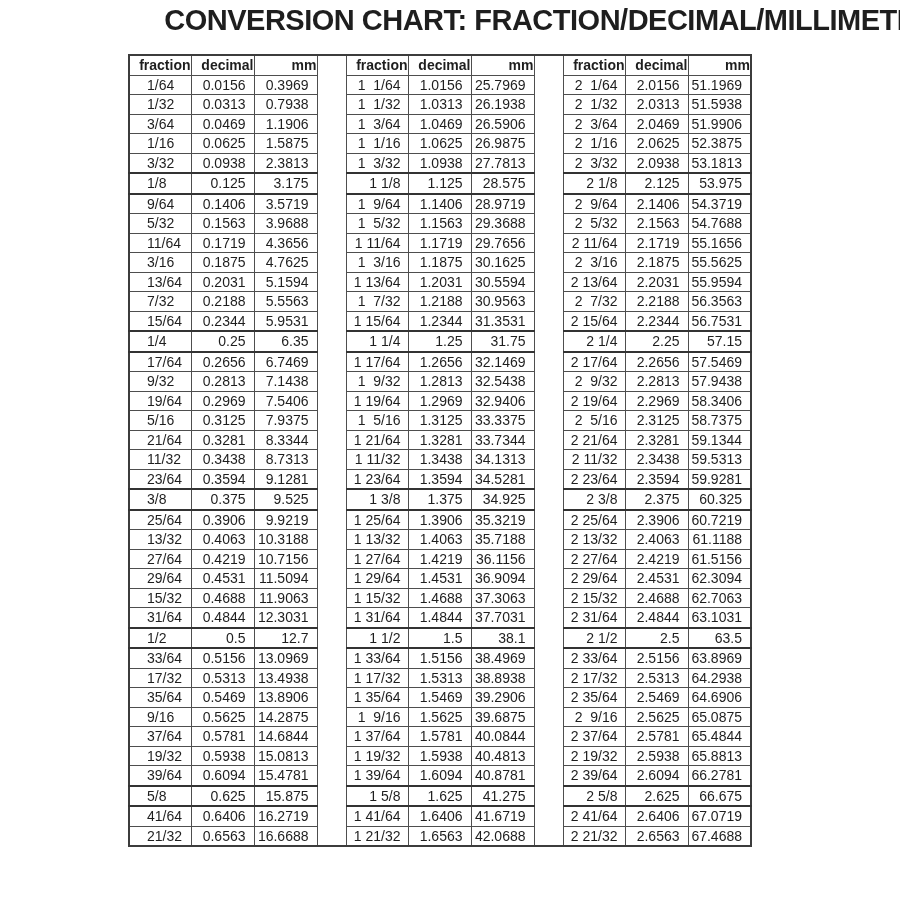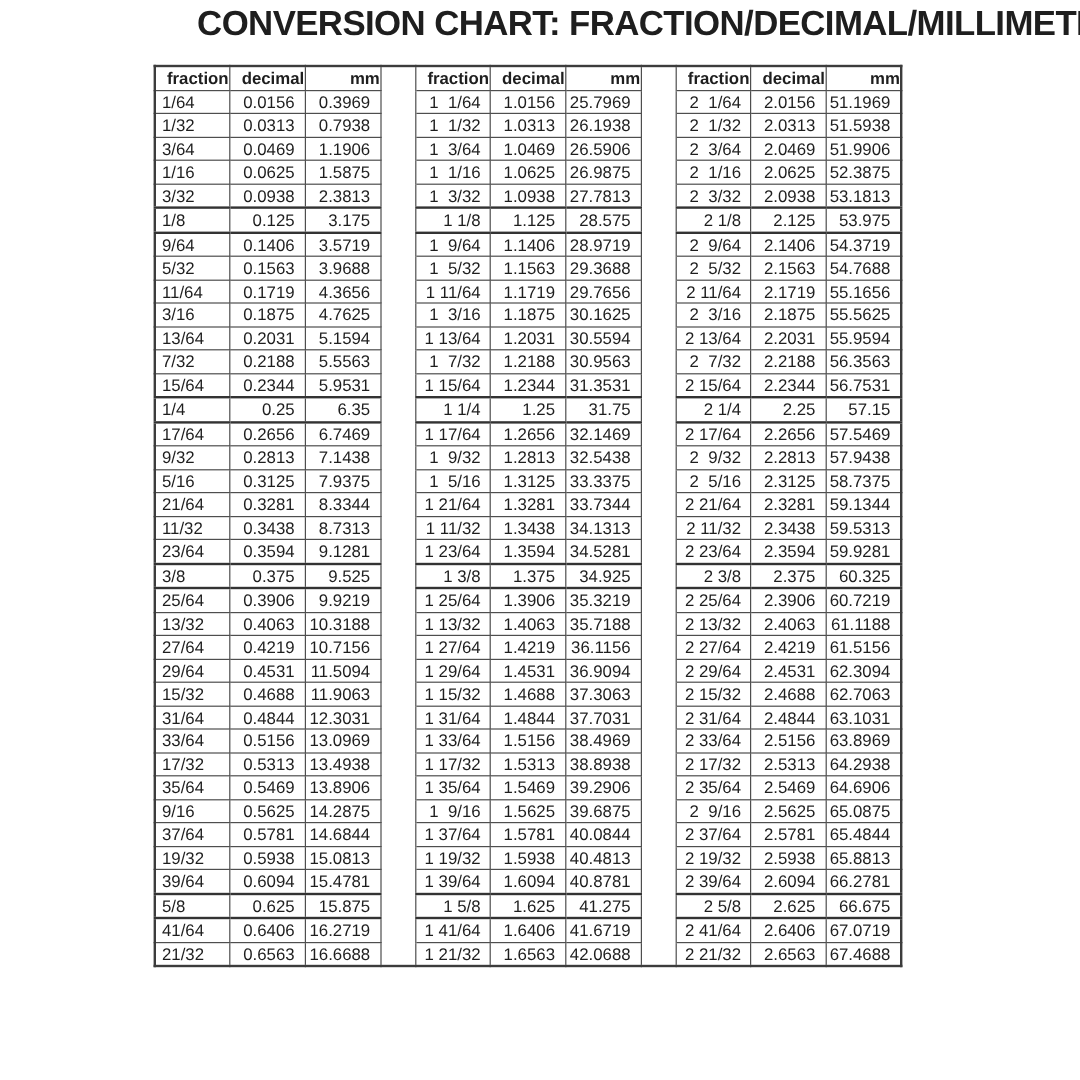--- a/index.html
+++ b/index.html
@@ -5,21 +5,21 @@
   html,body{margin:0;padding:0;background:#ffffff;}
   body{width:900px;height:900px;font-family:"Liberation Sans",sans-serif;color:#1e1e1e;position:relative;}
   .page{position:absolute;inset:0;background:#fff;overflow:hidden;}
   .title{position:absolute;top:4px;left:0;width:100%;text-align:right;
          font-size:29px;font-weight:bold;letter-spacing:-0.5px;margin:0;white-space:nowrap;padding-left:36px;}
   table.conv{position:absolute;left:128px;top:54px;border-collapse:collapse;
              table-layout:fixed;border:2px solid #3c3c3c;}
   .conv th,.conv td{border:1px solid #4e4e4e;height:18.5px;line-height:18.5px;
                     padding:0;font-size:14px;overflow:hidden;white-space:pre;}
   .conv th{text-align:right;padding-left:5px;font-weight:bold;}
-  .conv td.f1{text-align:left;padding-left:5px;}
+  .conv td.f1{text-align:left;padding-left:17px;}
   .conv td.f23{text-align:right;padding-right:7px;}
   .conv td.num{text-align:right;padding-right:8px;}
   .conv td.sp,.conv th.sp{border-top:none;border-bottom:none;}
   .conv tr.b td{font-weight:normal;border-top-width:2px;border-bottom-width:2px;
                 border-top-color:#333333;border-bottom-color:#333333;}
 </style>
 </head>
 <body>
 
 <div class="page">
@@ -256,20 +256,33 @@
           <td class="sp"></td>
           <td class="f23">1  9/32</td>
           <td class="num">1.2813</td>
           <td class="num">32.5438</td>
           <td class="sp"></td>
           <td class="f23">2  9/32</td>
           <td class="num">2.2813</td>
           <td class="num">57.9438</td>
         </tr>
         <tr>
+          <td class="f1">19/64</td>
+          <td class="num">0.2969</td>
+          <td class="num">7.5406</td>
+          <td class="sp"></td>
+          <td class="f23">1 19/64</td>
+          <td class="num">1.2969</td>
+          <td class="num">32.9406</td>
+          <td class="sp"></td>
+          <td class="f23">2 19/64</td>
+          <td class="num">2.2969</td>
+          <td class="num">58.3406</td>
+        </tr>
+        <tr>
           <td class="f1">5/16</td>
           <td class="num">0.3125</td>
           <td class="num">7.9375</td>
           <td class="sp"></td>
           <td class="f23">1  5/16</td>
           <td class="num">1.3125</td>
           <td class="num">33.3375</td>
           <td class="sp"></td>
           <td class="f23">2  5/16</td>
           <td class="num">2.3125</td>
@@ -397,20 +410,33 @@
           <td class="num">0.4844</td>
           <td class="num">12.3031</td>
           <td class="sp"></td>
           <td class="f23">1 31/64</td>
           <td class="num">1.4844</td>
           <td class="num">37.7031</td>
           <td class="sp"></td>
           <td class="f23">2 31/64</td>
           <td class="num">2.4844</td>
           <td class="num">63.1031</td>
+        </tr>
+        <tr class="b">
+          <td class="f1">1/2</td>
+          <td class="num">0.5</td>
+          <td class="num">12.7</td>
+          <td class="sp"></td>
+          <td class="f23">1 1/2</td>
+          <td class="num">1.5</td>
+          <td class="num">38.1</td>
+          <td class="sp"></td>
+          <td class="f23">2 1/2</td>
+          <td class="num">2.5</td>
+          <td class="num">63.5</td>
         </tr>
         <tr>
           <td class="f1">33/64</td>
           <td class="num">0.5156</td>
           <td class="num">13.0969</td>
           <td class="sp"></td>
           <td class="f23">1 33/64</td>
           <td class="num">1.5156</td>
           <td class="num">38.4969</td>
           <td class="sp"></td>

